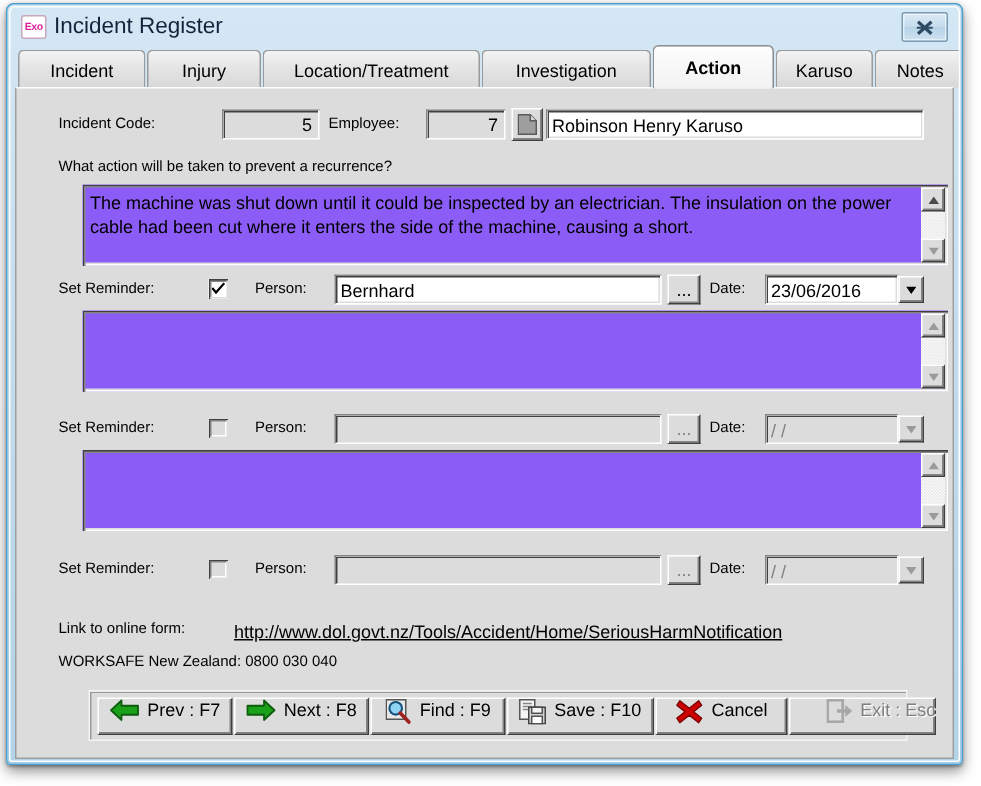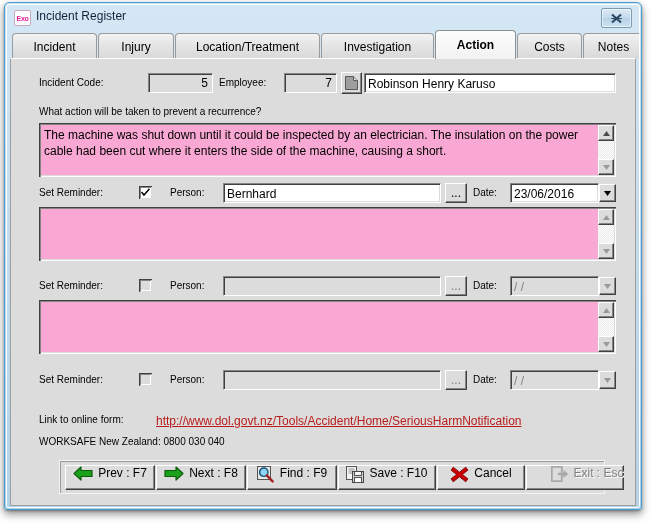--- a/index.html
+++ b/index.html
@@ -61,21 +61,21 @@
     font-size: 7px;
     font-weight: bold;
     color: #e0219b;
     font-family: "Liberation Sans", sans-serif;
     letter-spacing: -0.3px;
     line-height: 1;
   }
   .title-text {
     position: absolute;
     left: 29px; top: 4px;
-    font-size: 12px;
+    font-size: 15px;
     color: #12243a;
     font-family: "Liberation Sans", sans-serif;
     white-space: nowrap;
   }
   .close-btn {
     position: absolute;
     right: 7px; top: 3px;
     width: 29px; height: 18px;
     border: 1px solid #7c9db3;
     border-radius: 2px;
@@ -195,24 +195,25 @@
     box-shadow: inset 1px 1px 0 #404040, inset -1px -1px 0 #dcdcdc,
                 inset 2px 2px 0 #848484, inset -2px -2px 0 #ffffff;
   }
   .cbox.dis { background: #dcdcdc; }
   .cbox svg { position: absolute; left: 2px; top: 2px; }
 
   
   .memo {
     position: absolute;
     box-sizing: border-box;
-    background: #f9a8d4;
+    background: #8b5cf6;
     box-shadow: inset 1px 1px 0 #404040, inset 2px 2px 0 #848484,
                 inset -1px -1px 0 #ffffff, inset -2px -2px 0 #dcdcdc;
     overflow: hidden;
+    margin-left: 16px;
   }
   .memo-text {
     position: absolute;
     left: 5px; top: 4px;
     width: 547px;
     font-size: 12px;
     line-height: 16px;
     color: #000000;
     font-family: "Liberation Sans", sans-serif;
   }
@@ -251,21 +252,21 @@
     border-right: 1px solid #404040;
     border-bottom: 1px solid #404040;
     box-shadow: inset -1px -1px 0 #848484;
     display: flex; align-items: center; justify-content: center;
   }
 
   
   .weblink {
     position: absolute;
     font-size: 12px;
-    color: #b91c1c;
+    color: #000000;
     text-decoration: underline;
     white-space: nowrap;
     font-family: "Liberation Sans", sans-serif;
   }
 
   
   .toolbar {
     position: absolute;
     left: 52px; top: 455px;
     width: 546px; height: 34px;
@@ -325,21 +326,21 @@
     <div class="tab" style="left:168px;width:145px;">
           <span>Location/Treatment</span>
         </div>
     <div class="tab active" style="left:428px;width:81px;">
           <span>Action</span>
         </div>
     <div class="tab" style="left:314px;width:113px;">
           <span>Investigation</span>
         </div>
     <div class="tab" style="left:510px;width:65px;">
-          <span>Costs</span>
+          <span>Karuso</span>
         </div>
     <div class="tab" style="left:576px;width:61px;">
           <span>Notes</span>
         </div>
   </div>
 
   <div class="page">
 
     <div class="lbl" style="left:28px;top:18px;">Incident Code:</div>
     <div class="sunken readonly" style="left:137px;top:14px;width:65px;height:20px;">

